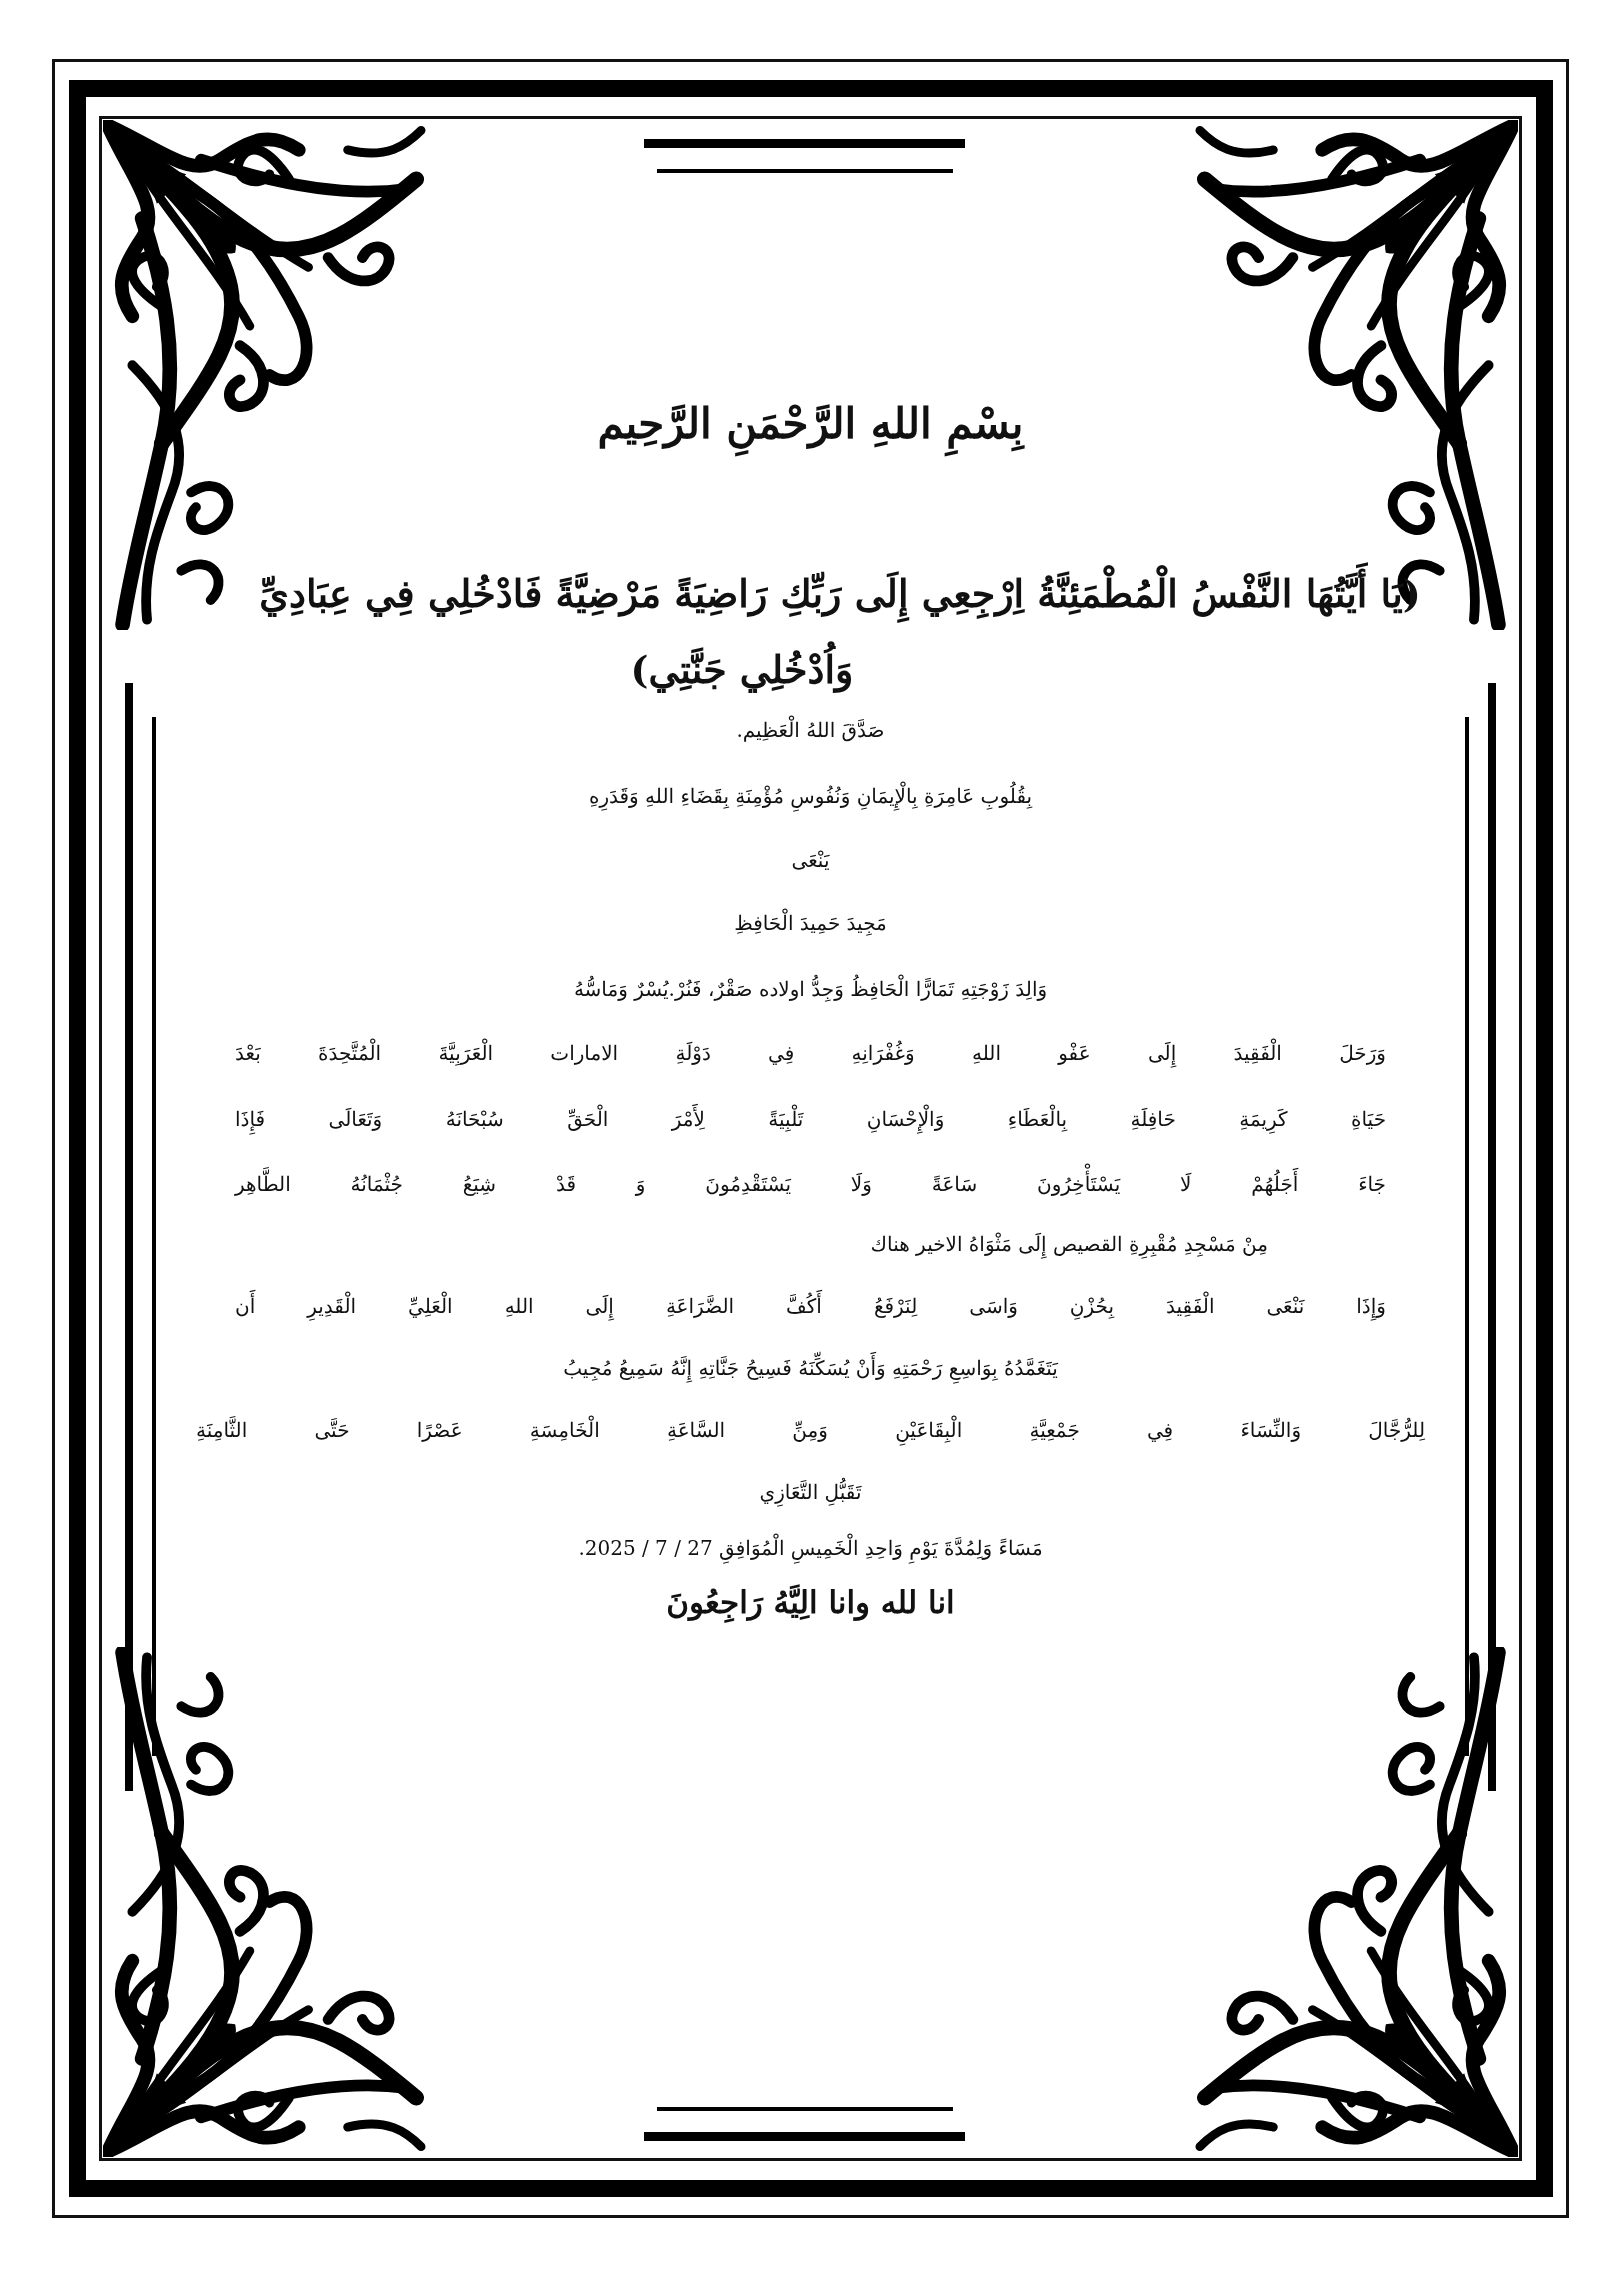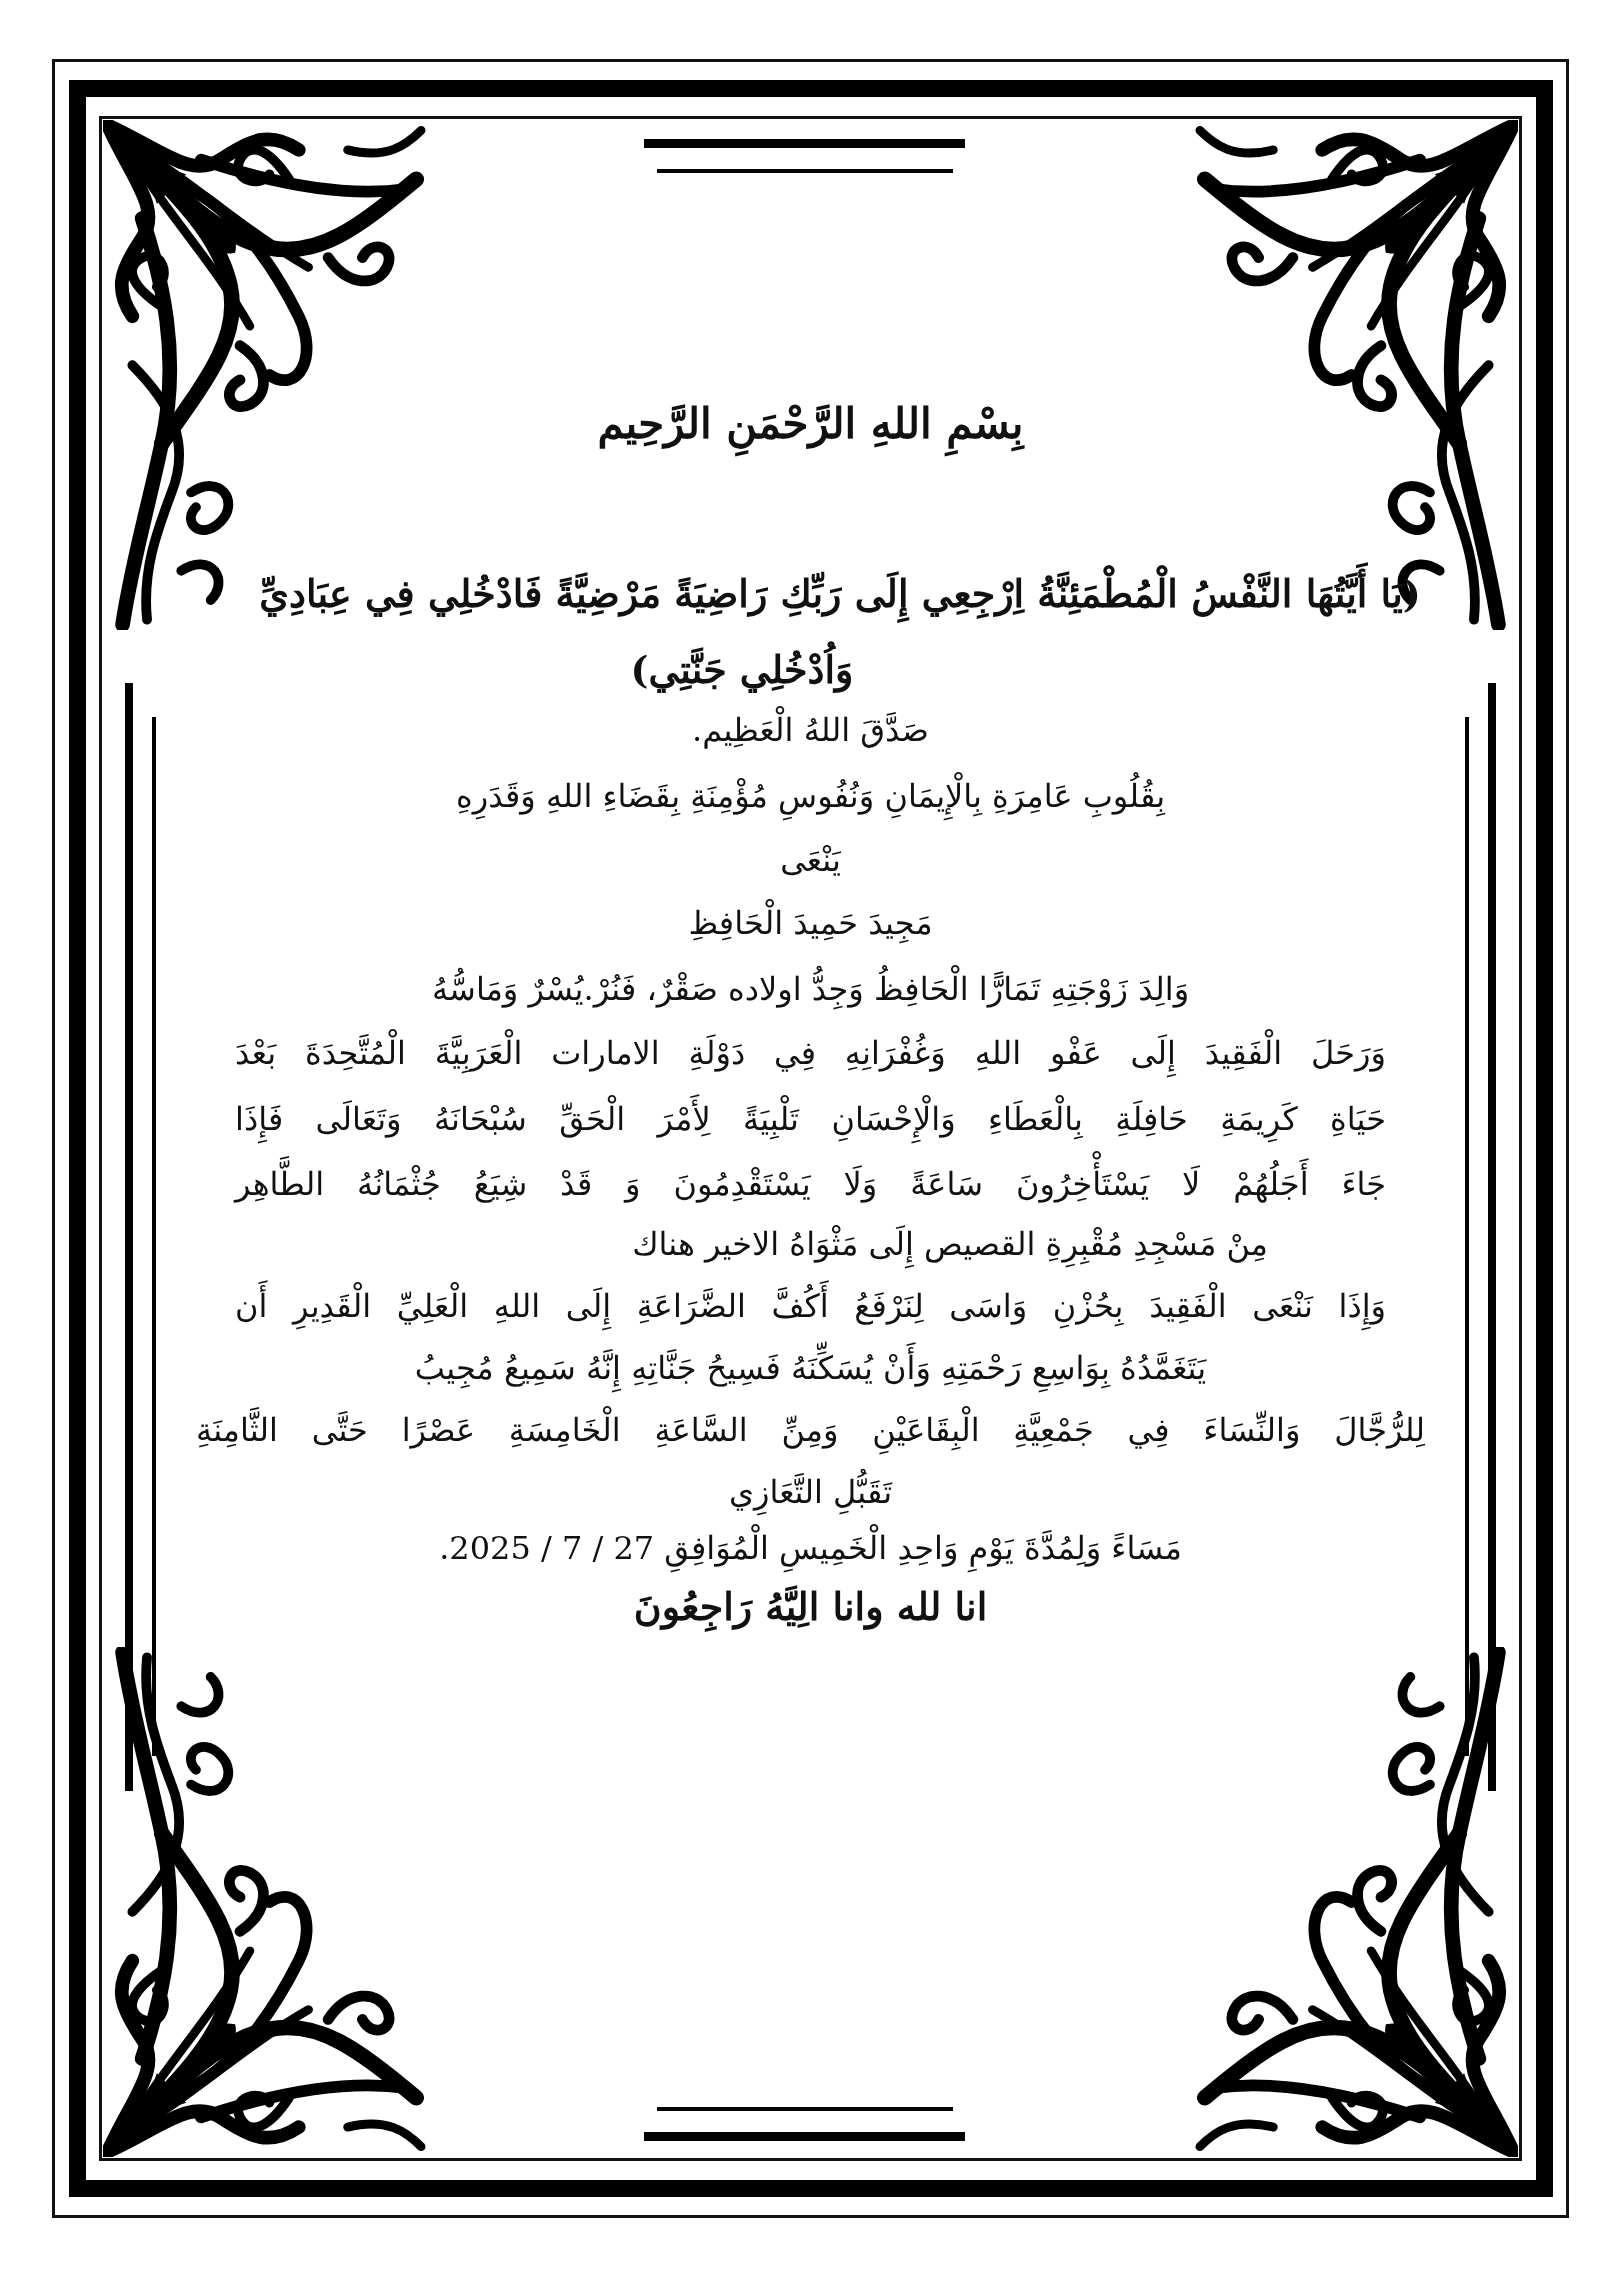--- a/index.html
+++ b/index.html
@@ -14,23 +14,23 @@
   .corner svg { width:100%; height:100%; }
   .c-tl { left:103px; top:120px; }
   .c-tr { right:103px; top:120px; transform:scaleX(-1); }
   .c-bl { left:103px; bottom:136px; transform:scaleY(-1); }
   .c-br { right:103px; bottom:136px; transform:scale(-1,-1); }
   .content { position:absolute; left:235px; right:235px; top:387px; direction:rtl; text-align:center; }
   .line { display:block; white-space:nowrap; }
   .basmala { font-size:42px; font-weight:bold; margin-top:11.8px; }
   .verse { font-size:38px; font-weight:bold; line-height:76px; margin-top:108px; text-align:center; }
   .verse .v2 { margin-right:137px; }
-  .body-line { font-size:32px; line-height:56px; }
+  .body-line { font-size:20px; line-height:56px; }
   .body-just { text-align:justify; text-align-last:justify; }
-  .final { font-size:38px; font-weight:bold; margin-top:7.8px; }
+  .final { font-size:31px; font-weight:bold; margin-top:7.8px; }
 </style>
 </head>
 <body>
 
 <div class="frame f-outer"></div>
 <div class="frame f-thick"></div>
 <div class="frame f-inner"></div>
 
 <div class="hbar" style="left:644px; top:139px; width:321px; height:8.8px;"></div>
 <div class="hbar" style="left:657px; top:169px; width:296px; height:3.9px;"></div>

